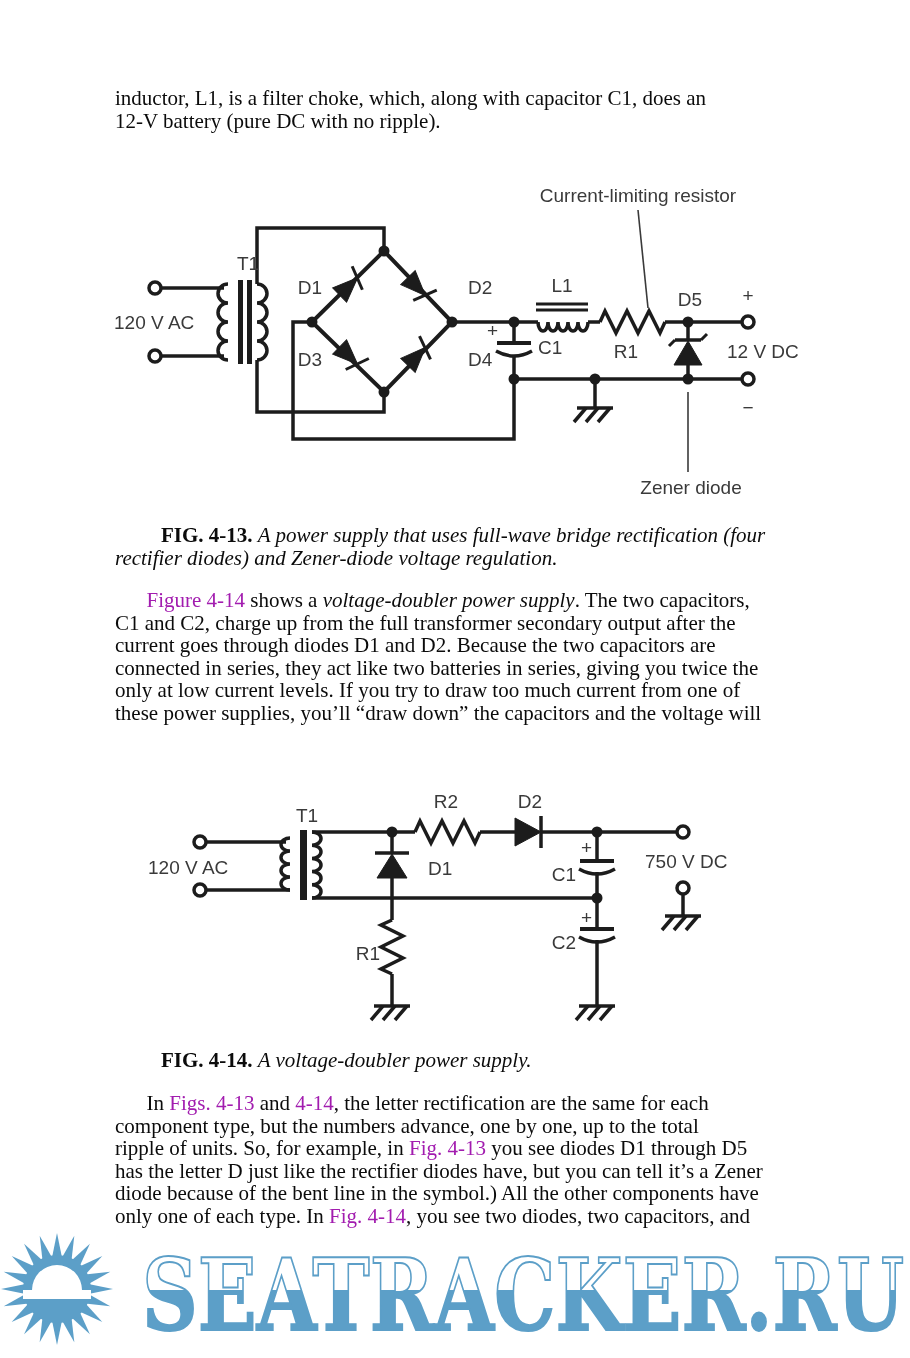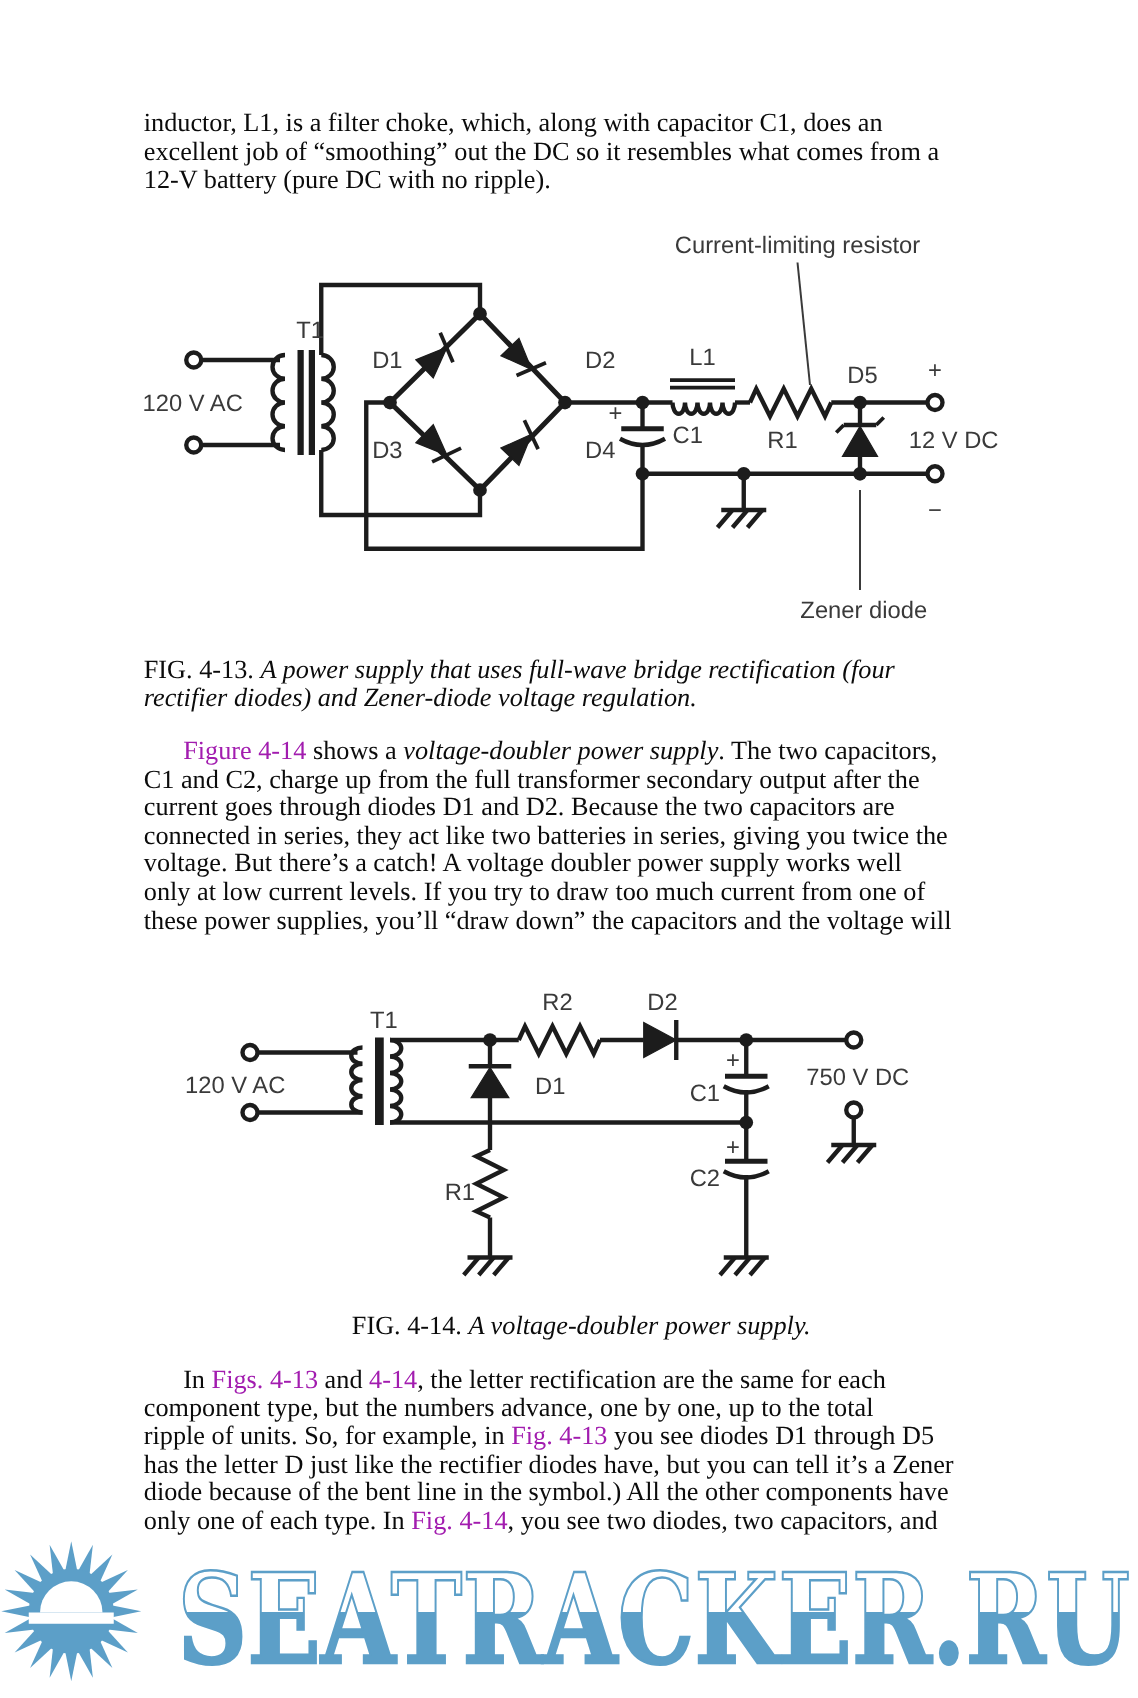--- a/index.html
+++ b/index.html
@@ -1,34 +1,33 @@
 <!DOCTYPE html>
 <html><head>
 <meta charset="utf-8">
 <style>
   html,body{margin:0;padding:0;background:#ffffff;}
   .page{position:relative;width:910px;height:1358px;background:#ffffff;overflow:hidden;
         font-family:"Liberation Serif",serif;color:#0b0b0b;}
   .para{position:absolute;left:115px;width:700px;font-size:21px;line-height:22.6px;}
   .tline{white-space:pre-wrap;}
   .seg-i{font-style:italic;}
-  .seg-b{font-weight:400;}
+  .seg-b{font-weight:700;margin-left:46px;}
   .seg-a{color:#a21caf;cursor:pointer;}
   .schem{position:absolute;}
   .schem text{font-family:"Liberation Sans",sans-serif;fill:#3a3a3a;}
   .wm{position:absolute;left:0;top:1180px;z-index:5;pointer-events:none;}
 </style>
 </head>
 <body>
 
 <div class="page">
 
   <div class="para" style="top:87px;">
       <div class="tline"><span>inductor, L1, is a filter choke, which, along with capacitor C1, does an</span></div>
-      <div class="tline"><span>excellent job of “smoothing” out the DC so it resembles what comes from a</span></div>
       <div class="tline"><span>12-V battery (pure DC with no ripple).</span></div>
     </div>
 
   <svg class="schem" style="left:100px;top:180px;" width="740" height="340" viewBox="0 0 740 340">
     <g stroke="#1c1c1c" stroke-width="3.5" fill="none">
 
       <path d="M62,108 H124"></path>
         <path d="M62,176 H124"></path>
 
       <path d="M157,104 V48 H284 V71"></path>
@@ -154,21 +153,20 @@
   <div class="para" style="top:524px;">
       <div class="tline"><span class="seg-b">FIG. 4-13. </span><span class="seg-i">A power supply that uses full-wave bridge rectification (four</span></div>
       <div class="tline"><span class="seg-i">rectifier diodes) and Zener-diode voltage regulation.</span></div>
     </div>
 
   <div class="para" style="top:589px;">
       <div class="tline"><span>  </span><span class="seg-a">Figure 4-14</span><span> shows a </span><span class="seg-i">voltage-doubler power supply</span><span>. The two capacitors,</span></div>
       <div class="tline"><span>C1 and C2, charge up from the full transformer secondary output after the</span></div>
       <div class="tline"><span>current goes through diodes D1 and D2. Because the two capacitors are</span></div>
       <div class="tline"><span>connected in series, they act like two batteries in series, giving you twice the</span></div>
-      <div class="tline"><span>voltage. But there’s a catch! A voltage doubler power supply works well</span></div>
       <div class="tline"><span>only at low current levels. If you try to draw too much current from one of</span></div>
       <div class="tline"><span>these power supplies, you’ll “draw down” the capacitors and the voltage will</span></div>
     </div>
 
   <svg class="schem" style="left:100px;top:780px;" width="740" height="270" viewBox="0 0 740 270">
     <g stroke="#1c1c1c" stroke-width="3.5" fill="none">
       <path d="M107,62 H186"></path>
         <path d="M107,110 H190"></path>
       <path d="M212,52 H315"></path>
         <path d="M380,52 H415"></path>
@@ -251,21 +249,21 @@
       <text x="328" y="95">D1</text>
       <text x="280" y="180" text-anchor="end">R1</text>
       <text x="476" y="101" text-anchor="end">C1</text>
       <text x="476" y="169" text-anchor="end">C2</text>
       <text x="492" y="74" text-anchor="end" fill="#1c1c1c">+</text>
       <text x="492" y="144" text-anchor="end" fill="#1c1c1c">+</text>
       <text x="545" y="88">750 V DC</text>
     </g>
   </svg>
 
-  <div class="para" style="top:1049px;text-align:center;">
+  <div class="para" style="top:1049px;">
       <div class="tline"><span class="seg-b">FIG. 4-14. </span><span class="seg-i">A voltage-doubler power supply.</span></div>
     </div>
 
   <div class="para" style="top:1092px;">
       <div class="tline"><span>  In </span><span class="seg-a">Figs. 4-13</span><span> and </span><span class="seg-a">4-14</span><span>, the letter rectification are the same for each</span></div>
       <div class="tline"><span>component type, but the numbers advance, one by one, up to the total</span></div>
       <div class="tline"><span>ripple of units. So, for example, in </span><span class="seg-a">Fig. 4-13</span><span> you see diodes D1 through D5</span></div>
       <div class="tline"><span>has the letter D just like the rectifier diodes have, but you can tell it’s a Zener</span></div>
       <div class="tline"><span>diode because of the bent line in the symbol.) All the other components have</span></div>
       <div class="tline"><span>only one of each type. In </span><span class="seg-a">Fig. 4-14</span><span>, you see two diodes, two capacitors, and</span></div>

